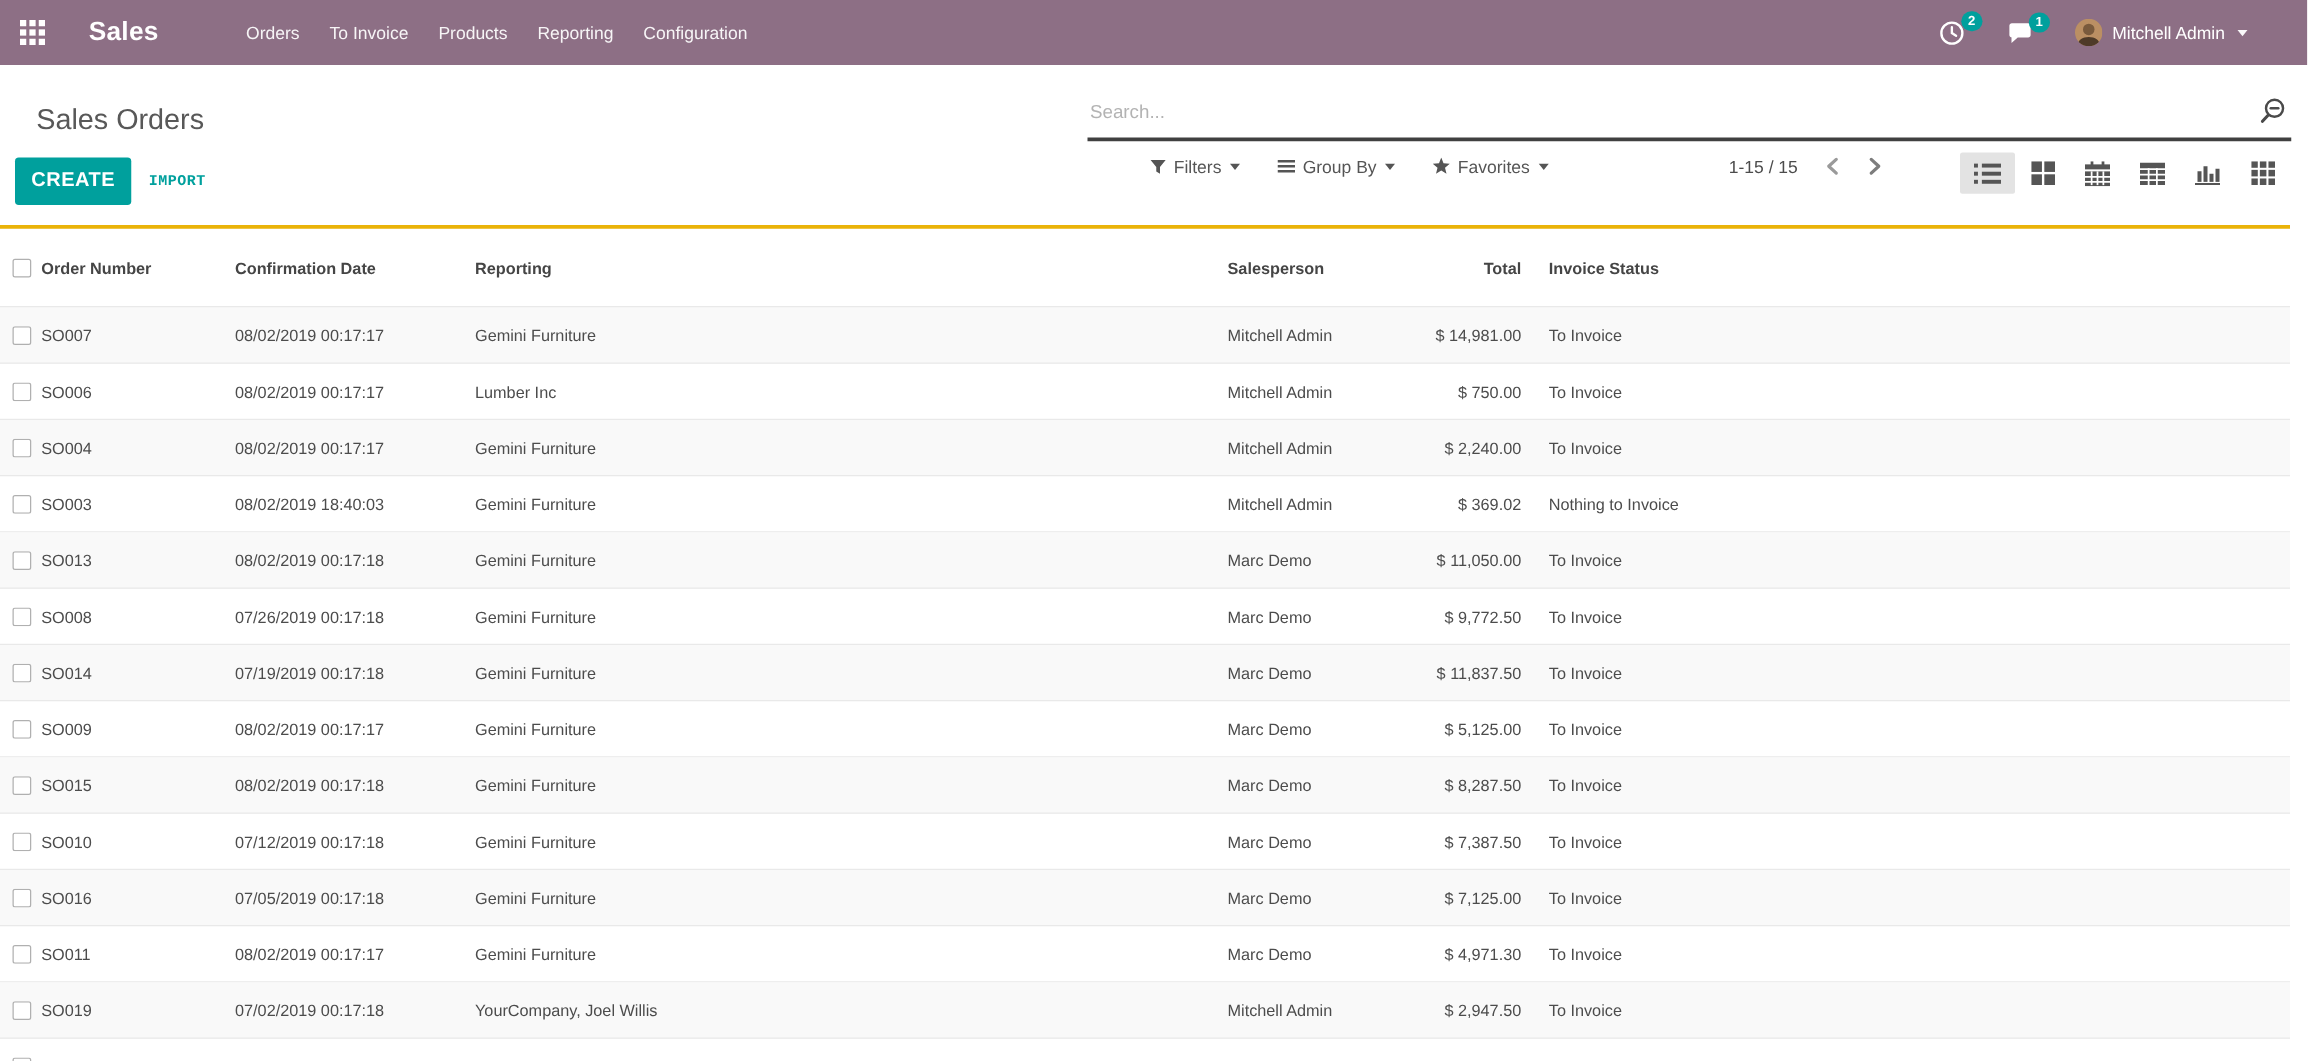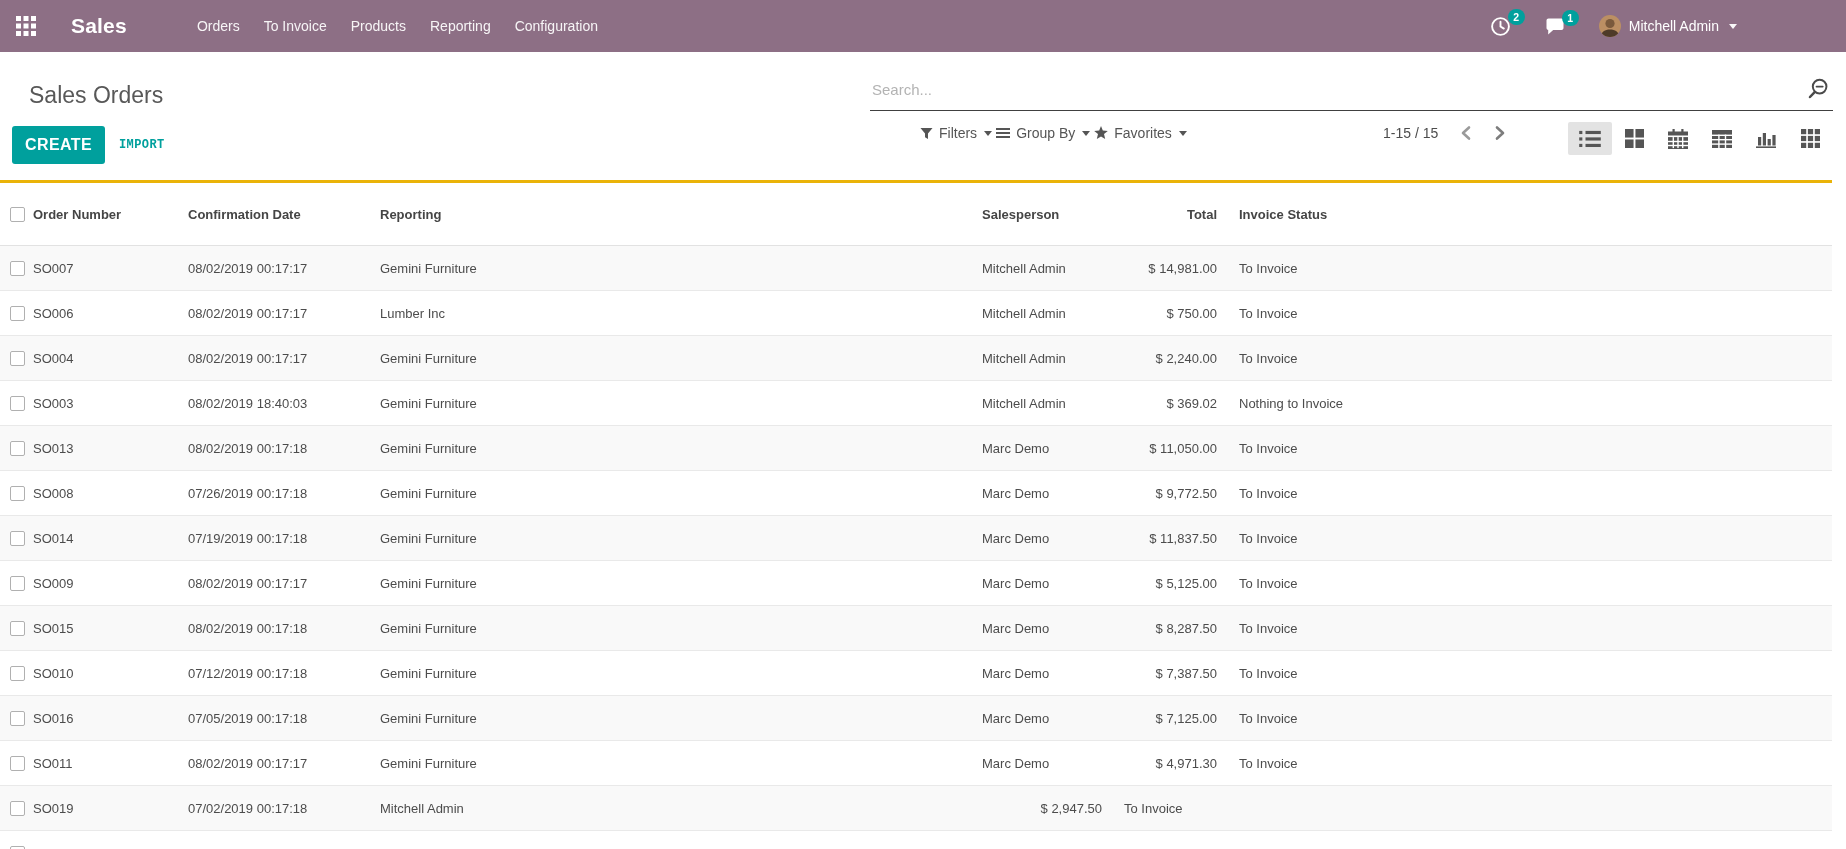--- a/index.html
+++ b/index.html
@@ -6,21 +6,21 @@
   #app{
     position:relative;width:1846px;height:849px;overflow:hidden;
     font-family:"Liberation Sans","DejaVu Sans",sans-serif;
     color:#4c4c4c;background:#fff;
   }
   
   .navbar{
     position:absolute;top:0;left:0;width:1846px;height:52px;
     background:var(--navbar-bg,#8d6f85);
     display:flex;align-items:center;box-sizing:border-box;
-    padding-left:15px;padding-right:109px;
+    padding-left:15px;padding-right:48px;
   }
   .apps-btn{width:22px;height:22px;display:flex;align-items:center;justify-content:center;cursor:pointer;}
   .brand{color:#fff;font-size:21px;font-weight:700;margin-left:34px;letter-spacing:.2px;}
   .menus{display:flex;align-items:center;margin-left:60px;gap:4px;}
   .menu-item{color:rgba(255,255,255,.93);font-size:14px;padding:6px 10px;cursor:pointer;white-space:nowrap;}
   .systray{margin-left:auto;display:flex;align-items:center;gap:34px;}
   .tray-btn{position:relative;display:flex;align-items:center;cursor:pointer;}
   .badge{
     position:absolute;top:-7px;right:-14px;min-width:9px;height:16px;padding:0 4px;
     background:var(--badge,#00a09d);color:#fff;border-radius:9px;
@@ -39,29 +39,29 @@
     font-size:16px;font-weight:700;letter-spacing:.4px;padding:10px 13px;cursor:pointer;
     font-family:inherit;
   }
   .btn-import{
     background:none;border:none;color:var(--accent,#00a09d);
     font-size:12px;font-weight:700;letter-spacing:.4px;padding:10px 2px;cursor:pointer;
     font-family:Liberation Mono, monospace;
   }
   .search-box{
     position:absolute;left:870px;right:13px;top:16px;height:42px;
-    border-bottom:1px solid #404040;display:flex;align-items:center;
+    border-bottom:3px solid #404040;display:flex;align-items:center;
   }
   .search-box input{
     flex:1;border:none;outline:none;font-size:15px;color:#4c4c4c;
     font-family:inherit;padding:0 0 0 2px;background:transparent;
   }
   .search-box input::placeholder{color:#b3b3b3;}
   .search-icon-btn{flex:0 0 auto;cursor:pointer;display:flex;align-items:center;padding-right:2px;}
-  .filters-row{position:absolute;left:920px;top:73px;display:flex;align-items:flex-end;gap:4px;}
+  .filters-row{position:absolute;left:920px;top:73px;display:flex;align-items:flex-end;gap:30px;}
   .dropdown{display:flex;align-items:center;gap:6px;font-size:14px;color:#555;cursor:pointer;white-space:nowrap;}
   .caret-gray{width:0;height:0;border-left:4px solid transparent;border-right:4px solid transparent;border-top:5px solid #555;margin-left:1px;}
   .pager{position:absolute;left:1383px;top:73px;display:flex;align-items:center;gap:22px;font-size:14px;color:#4c4c4c;justify-content:space-between;}
   .pager-chevron{cursor:pointer;display:flex;align-items:center;}
   .view-switcher{position:absolute;left:1568px;top:70px;display:flex;}
   .vs-btn{width:44px;height:33px;display:flex;align-items:center;justify-content:center;cursor:pointer;border-radius:2px;}
   .vs-btn.active{background:#e3e3e3;}
   
   .table{position:absolute;top:180px;left:0;width:1832px;}
   .thead-row,.tr{
@@ -412,20 +412,21 @@
     <div class="td">Marc Demo</div>
     <div class="td cell-total">$ 4,971.30</div>
     <div class="td cell-status">To Invoice</div>
   </div>
         <div class="tr">
     <div class="td cell-check">
       <span class="cbx"></span>
     </div>
     <div class="td">SO019</div>
     <div class="td">07/02/2019 00:17:18</div>
+    <div class="td">YourCompany, Joel Willis</div>
     <div class="td">Mitchell Admin</div>
     <div class="td cell-total">$ 2,947.50</div>
     <div class="td cell-status">To Invoice</div>
   </div>
         <div class="tr">
     <div class="td cell-check">
       <span class="cbx"></span>
     </div>
     <div class="td">SO017</div>
     <div class="td">01/25/2019 00:17:18</div>

